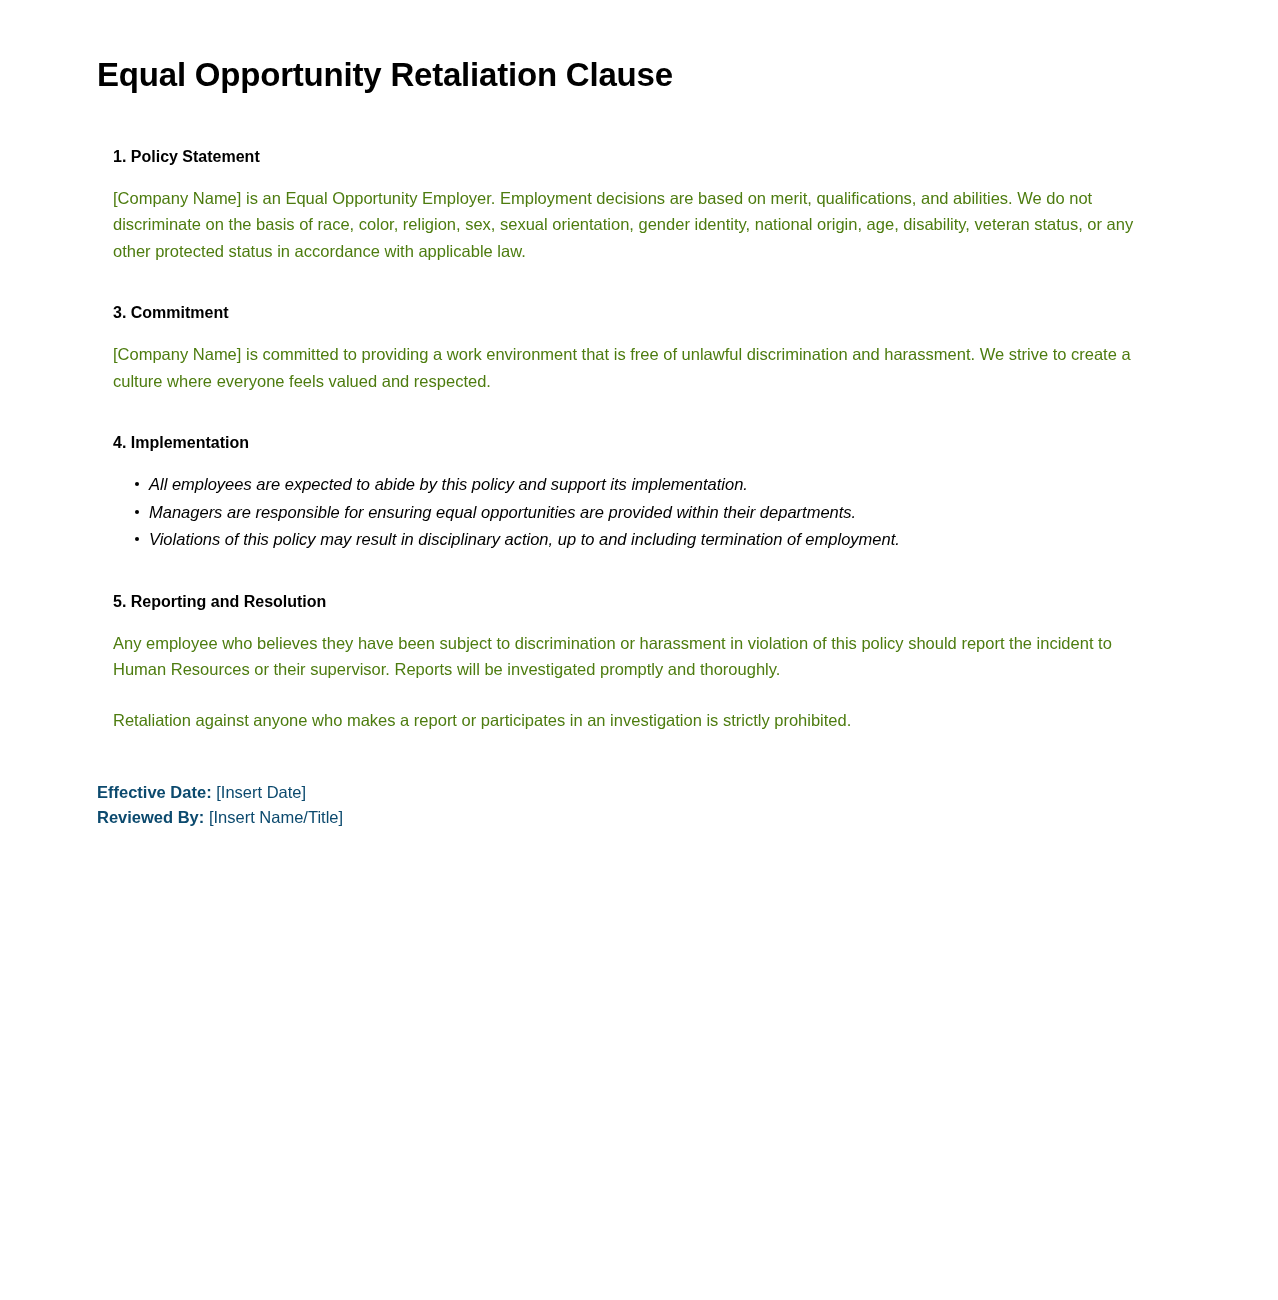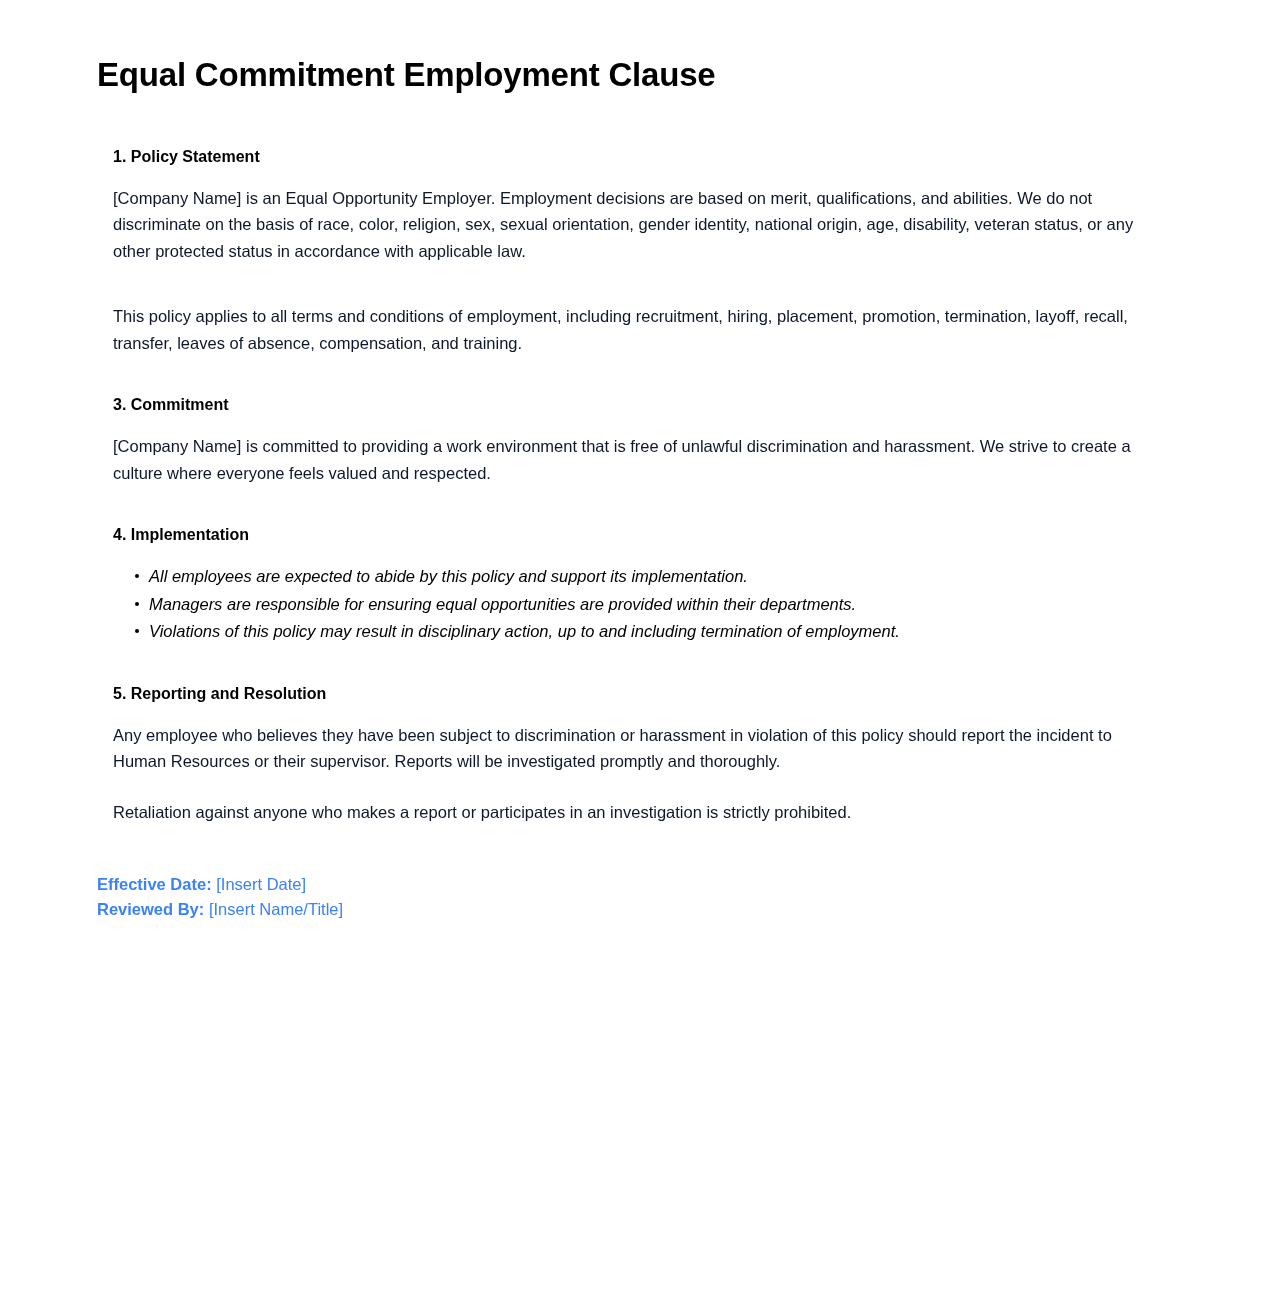--- a/index.html
+++ b/index.html
@@ -45,21 +45,21 @@
   section.doc-section {
     margin: 0 0 39px 16px;
   }
   section.doc-section:last-of-type {
     margin-bottom: 0;
   }
   p.body-text {
     font-size: 16.5px;
     line-height: 26.5px;
     margin: 0 0 0 0;
-    color: #0f172a;
+    color: #4d7c0f;
     max-width: 1064px;
   }
   p.body-text + p.body-text {
     margin-top: 24px;
   }
   ul.bullet-list {
     margin: 0;
     padding: 0 0 0 22px;
     list-style: none;
   }
@@ -81,41 +81,40 @@
     height: 4px;
     border-radius: 50%;
     background: #000;
   }
   .signoff {
     margin-top: 47px;
   }
   .signoff-line {
     font-size: 16.5px;
     line-height: 25px;
-    color: #3b82f6;
+    color: #0c4a6e;
   }
   .signoff-label {
     font-weight: bold;
   }
 </style>
 </head>
 <body>
 
 <div class="page">
   <article class="doc">
 
-    <h1 class="doc-title">Equal Commitment Employment Clause</h1>
+    <h1 class="doc-title">Equal Opportunity Retaliation Clause</h1>
 
     <section class="doc-section">
       <h2 class="section-heading">1. Policy Statement</h2>
       <p class="body-text">[Company Name] is an Equal Opportunity Employer. Employment decisions are based on merit, qualifications, and abilities. We do not discriminate on the basis of race, color, religion, sex, sexual orientation, gender identity, national origin, age, disability, veteran status, or any other protected status in accordance with applicable law.</p>
     </section>
 
     <section class="doc-section">
-      <p class="body-text">This policy applies to all terms and conditions of employment, including recruitment, hiring, placement, promotion, termination, layoff, recall, transfer, leaves of absence, compensation, and training.</p>
     </section>
 
     <section class="doc-section">
       <h2 class="section-heading">3. Commitment</h2>
       <p class="body-text">[Company Name] is committed to providing a work environment that is free of unlawful discrimination and harassment. We strive to create a culture where everyone feels valued and respected.</p>
     </section>
 
     <section class="doc-section">
       <h2 class="section-heading">4. Implementation</h2>
       <ul class="bullet-list">

